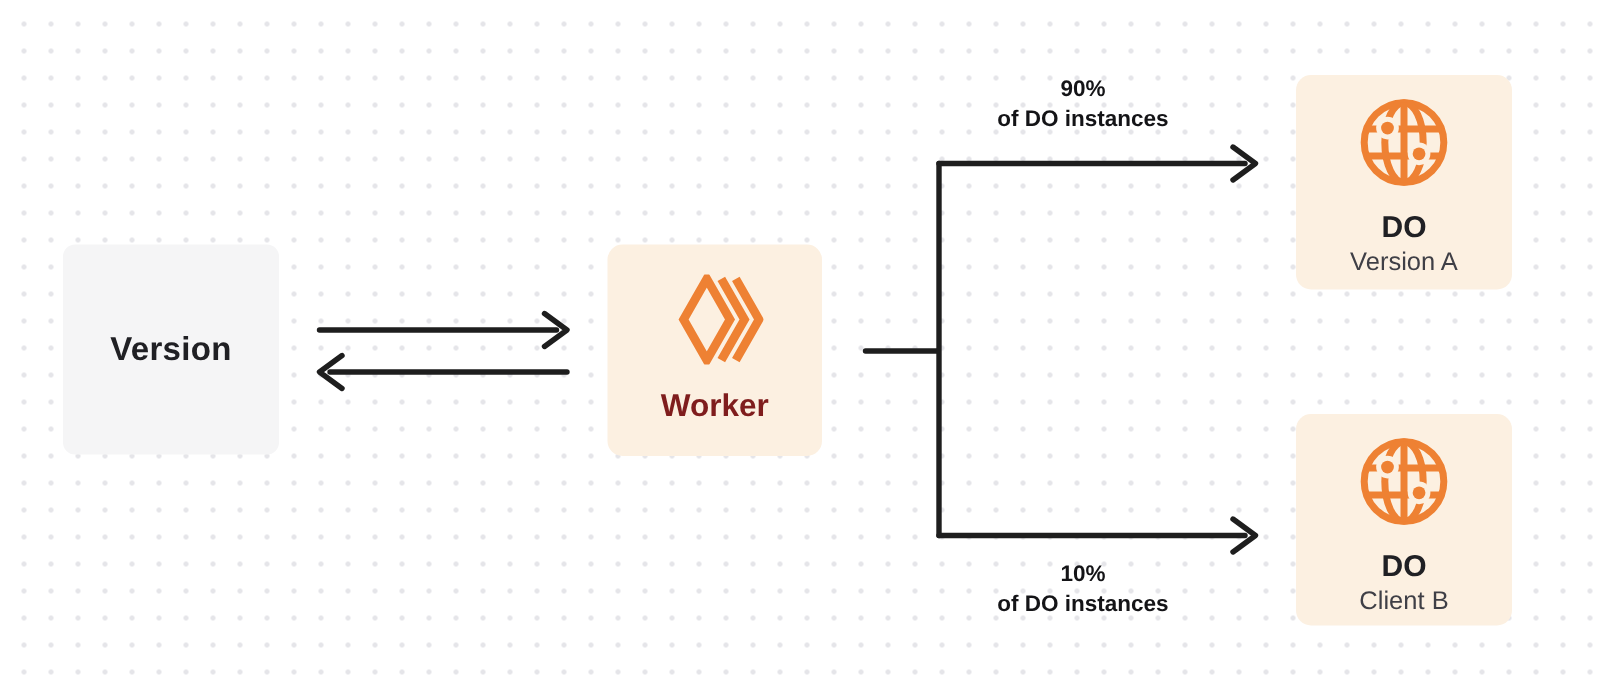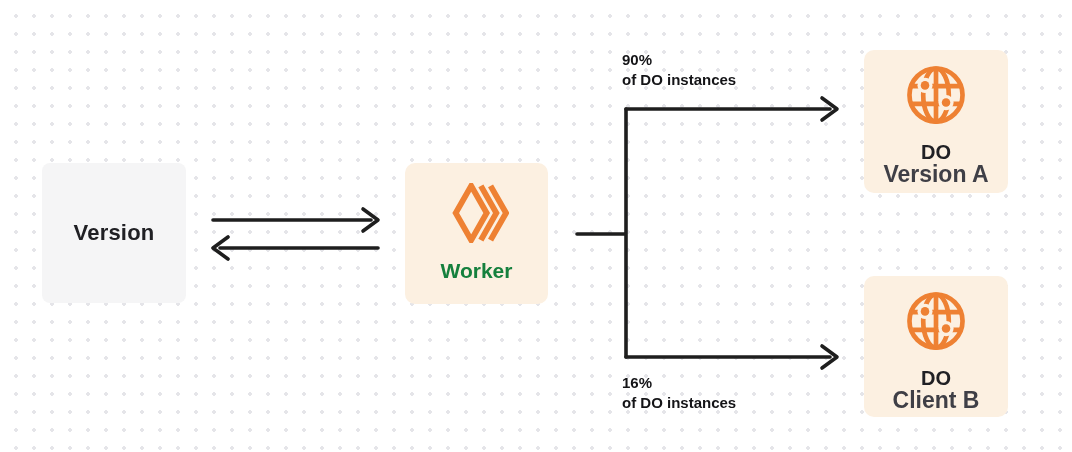--- a/index.html
+++ b/index.html
@@ -55,21 +55,21 @@
     left: 50%; top: 20px;
     transform: translateX(-50%);
   }
   .worker-label {
     position: absolute;
     left: 0; top: 256px;
     width: 100%;
     text-align: center;
     font-size: 21px;
     font-weight: bold;
-    color: #15803d;
+    color: #7f1d1d;
   }
   .node-worker .worker-label { top: 96px; }
 
   .node-do {
     width: 144px;
     background: #fcf0e1;
   }
   .node-do-a { left: 864px; top: 50px; height: 143px; }
   .node-do-b { left: 864px; top: 276px; height: 141px; }
 
@@ -86,30 +86,30 @@
     font-size: 20px;
     font-weight: bold;
     color: #202024;
     line-height: 24px;
   }
   .do-subtitle {
     position: absolute;
     left: 0; top: 114px;
     width: 100%;
     text-align: center;
-    font-size: 23px;
-    font-weight: bold;
+    font-size: 17px;
+    font-weight: normal;
     color: #3f3f46;
     line-height: 21px;
   }
 
   .route-label {
     position: absolute;
     width: 200px;
-    text-align: left;
+    text-align: center;
     font-size: 15px;
     font-weight: bold;
     color: #141417;
     line-height: 20px;
   }
   .route-label-a { left: 622px; top: 50px; }
   .route-label-b { left: 622px; top: 373px; }
   .route-label span { display: block; }
 </style>
 </head>
@@ -150,21 +150,21 @@
     </svg>
     <div class="worker-label">Worker</div>
   </div>
 
   <div class="route-label route-label-a">
     <span>90%</span>
     <span>of DO instances</span>
   </div>
 
   <div class="route-label route-label-b">
-    <span>16%</span>
+    <span>10%</span>
     <span>of DO instances</span>
   </div>
 
   <div class="node node-do node-do-a">
     <svg class="do-globe" width="66" height="66" viewBox="0 0 48 48" fill="none" xmlns="http://www.w3.org/2000/svg">
       <g stroke="#ee8133" stroke-width="3.4" fill="none">
         <circle cx="24" cy="24" r="19.3"></circle>
         <ellipse cx="24" cy="24" rx="9.3" ry="19.3"></ellipse>
         <line x1="24" y1="4.7" x2="24" y2="43.3"></line>
         <line x1="6" y1="17.5" x2="42" y2="17.5"></line>

